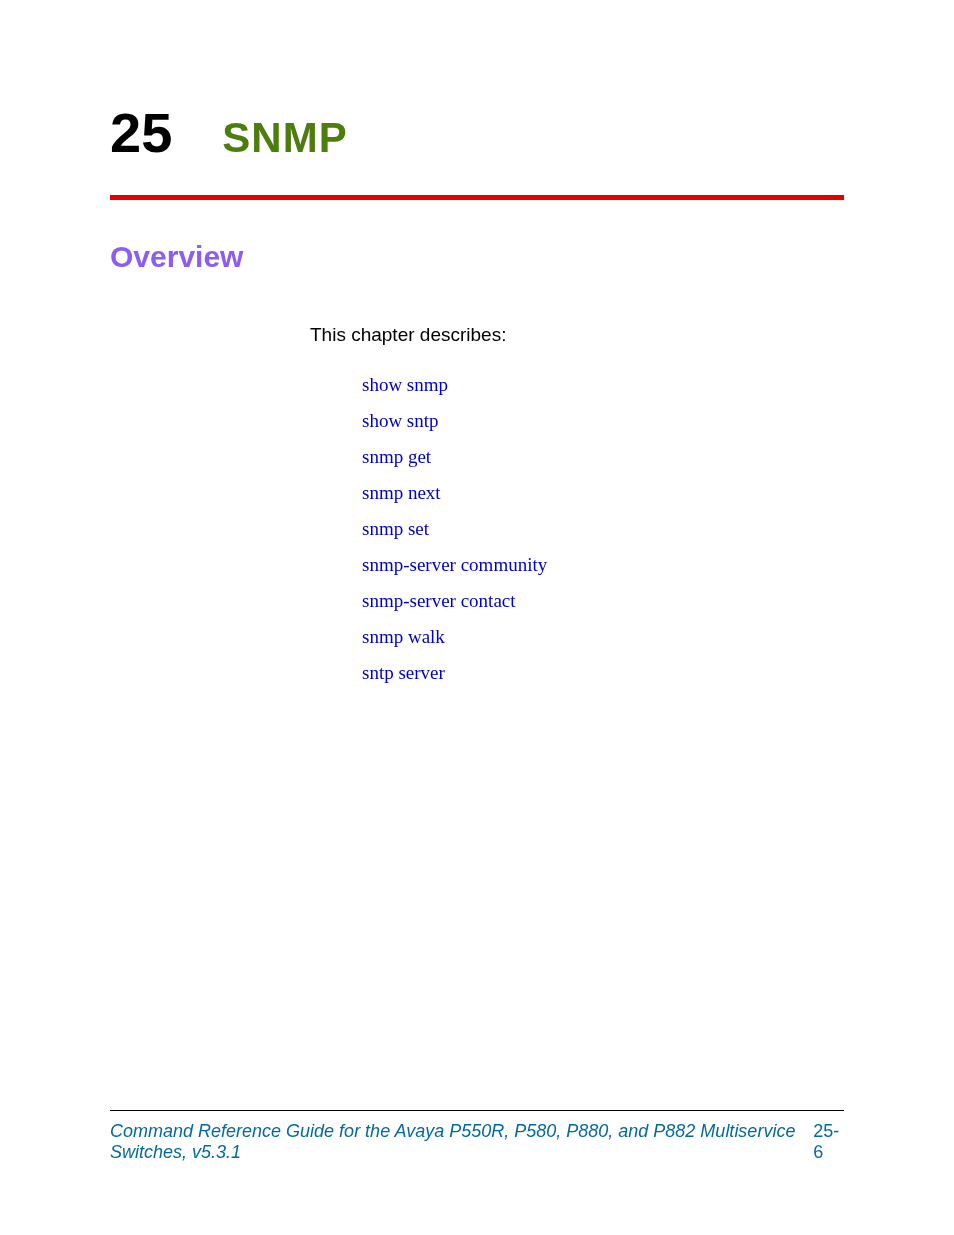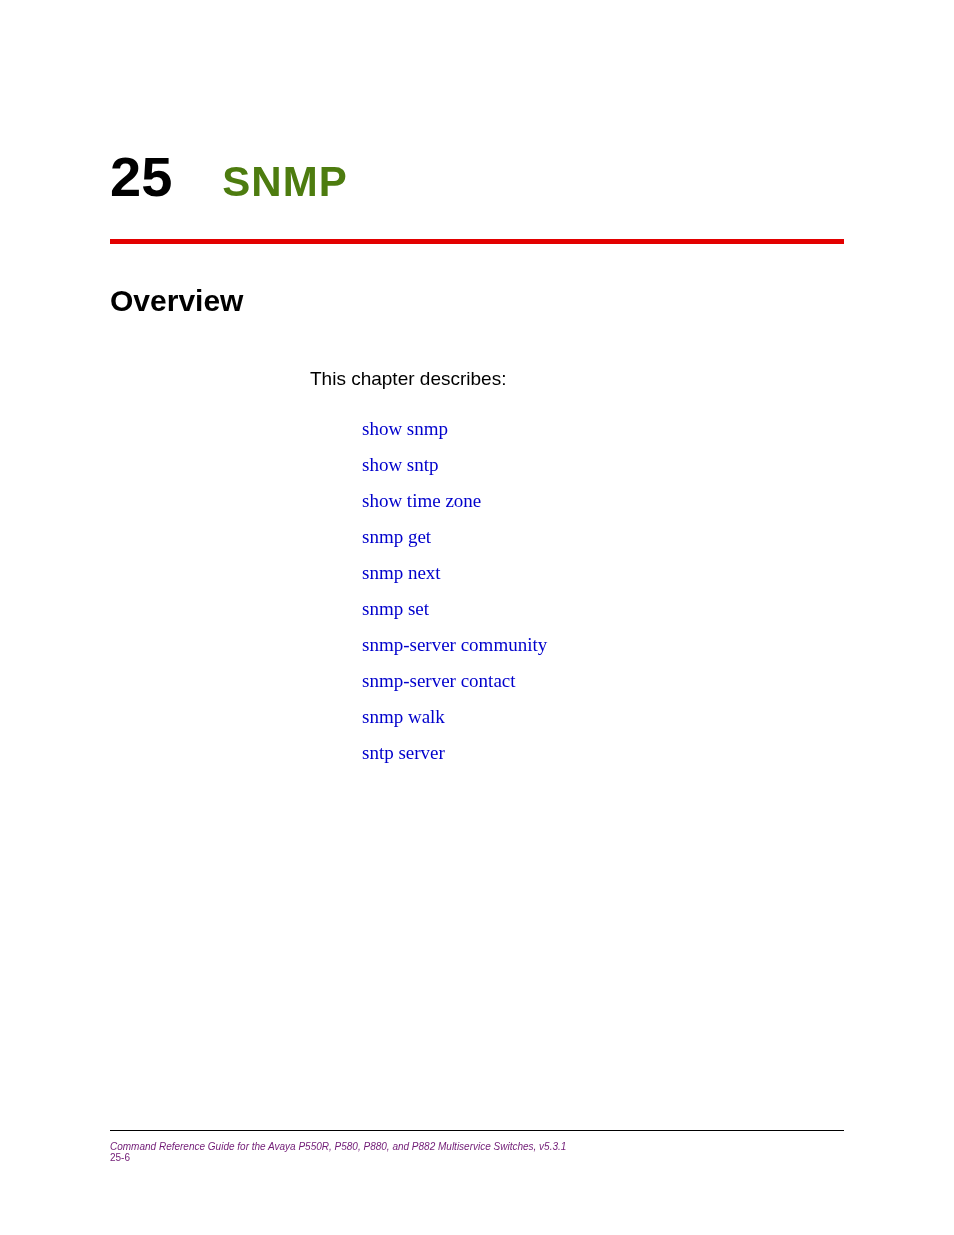--- a/index.html
+++ b/index.html
@@ -9,21 +9,20 @@
     }
     body {
       width: 954px;
       height: 1235px;
       background: white;
       font-family: Georgia, 'Times New Roman', serif;
       position: relative;
     }
     .page {
       padding: 100px 110px 0 110px;
-      margin-top: 44px;
     }
     .chapter-header {
       display: flex;
       align-items: baseline;
       gap: 50px;
       margin-bottom: 30px;
     }
     .chapter-number {
       font-size: 56px;
       font-weight: bold;
@@ -39,21 +38,21 @@
     }
     .red-rule {
       border: none;
       border-top: 5px solid #e30000;
       margin-bottom: 40px;
     }
     .section-title {
       font-size: 30px;
       font-weight: bold;
       font-family: Arial, Helvetica, sans-serif;
-      color: #000000;
+      color: #8b5cf6;
       margin-bottom: 50px;
     }
     .intro-text {
       font-size: 19px;
       color: #000;
       margin-left: 200px;
       margin-bottom: 28px;
       font-family: Liberation Sans, sans-serif;
     }
     .link-list {
@@ -75,44 +74,42 @@
       right: 110px;
     }
     .footer-rule {
       border: none;
       border-top: 1px solid #000;
       margin-bottom: 10px;
     }
     .footer-content {
       display: flex;
       justify-content: space-between;
-      font-size: 10px;
+      font-size: 18px;
       font-family: Arial, Helvetica, sans-serif;
-      color: #701a75;
-      flex-direction: column;
+      color: #0369a1;
     }
     .footer-left {
       font-style: italic;
     }
   </style>
 </head>
 <body>
 
 <div class="page">
   <div class="chapter-header">
     <span class="chapter-number">25</span>
     <span class="chapter-title">SNMP</span>
   </div>
   <hr class="red-rule">
   <h2 class="section-title">Overview</h2>
   <p class="intro-text">This chapter describes:</p>
   <div class="link-list">
     <a class="link-item">show snmp</a>
     <a class="link-item">show sntp</a>
-    <a class="link-item">show time zone</a>
     <a class="link-item">snmp get</a>
     <a class="link-item">snmp next</a>
     <a class="link-item">snmp set</a>
     <a class="link-item">snmp-server community</a>
     <a class="link-item">snmp-server contact</a>
     <a class="link-item">snmp walk</a>
     <a class="link-item">sntp server</a>
   </div>
 </div>
 

